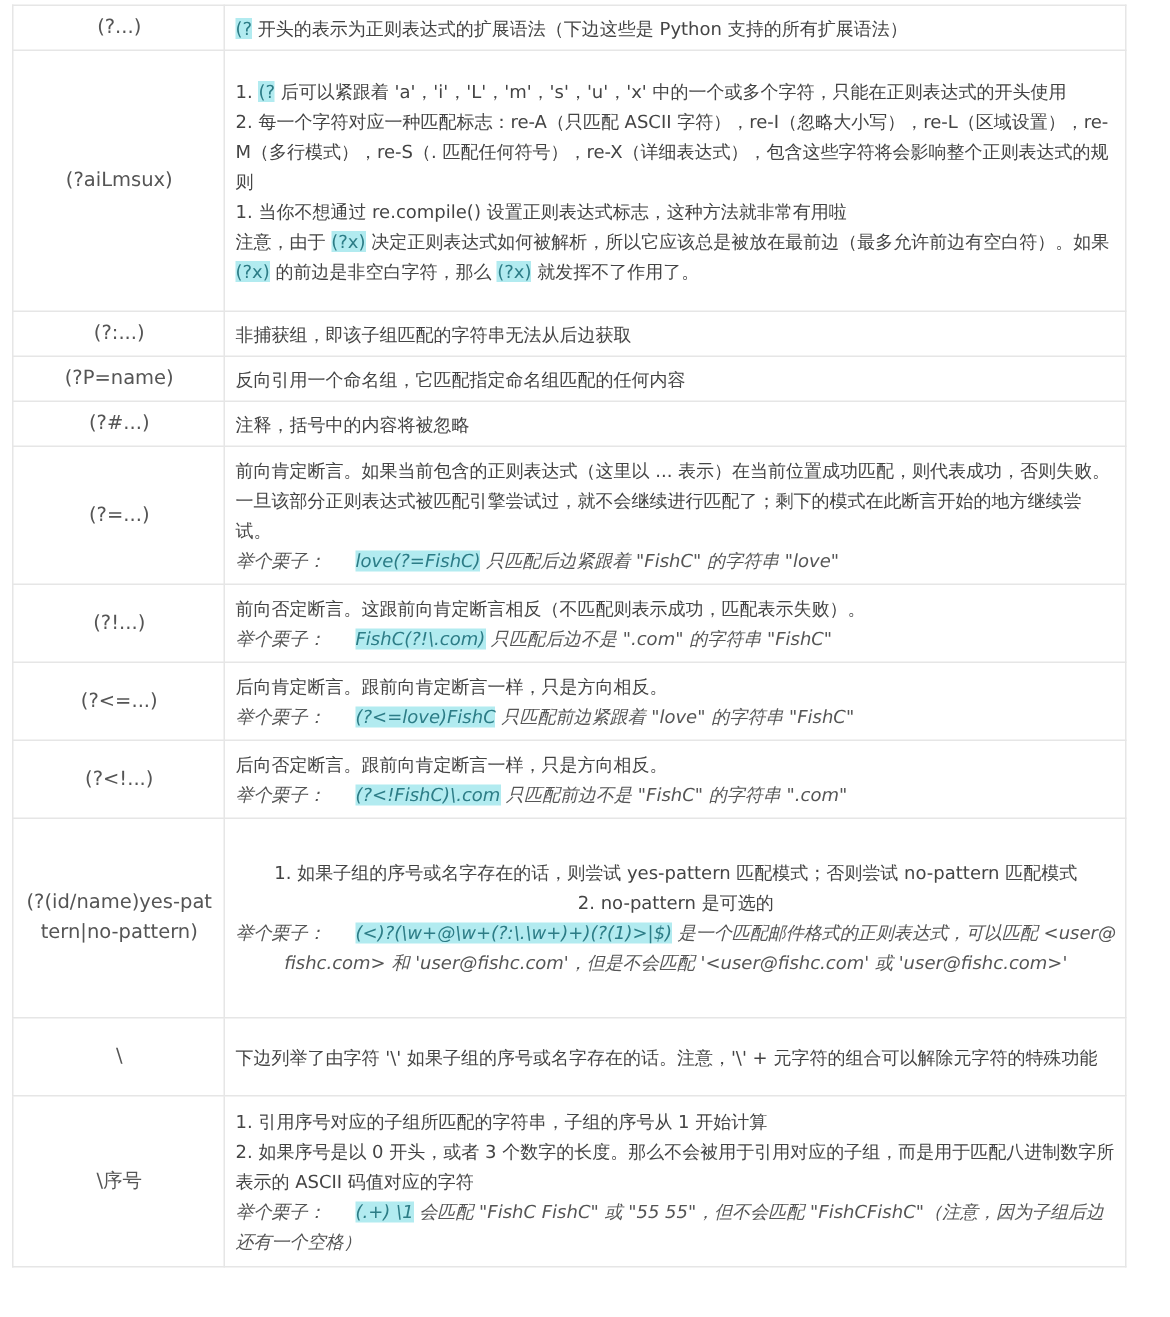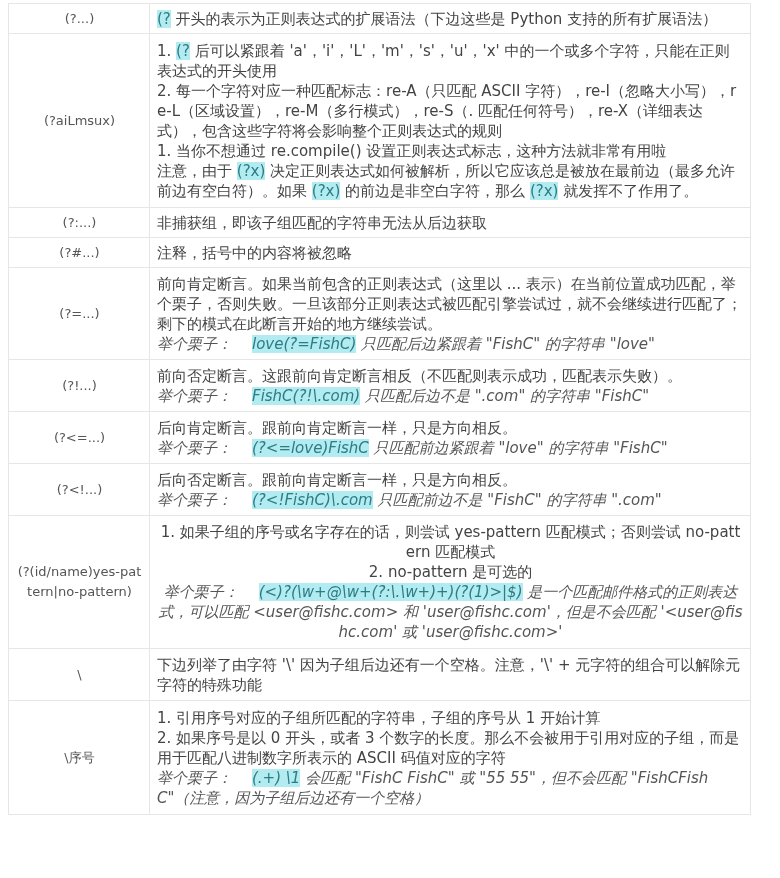--- a/index.html
+++ b/index.html
@@ -35,21 +35,21 @@
   }
   td.syntax {
     width: 127px;
     text-align: center;
     color: #555555;
     font-size: 13px;
     padding: 4px 4px;
   }
   td.desc {
     text-align: left;
-    font-size: 15px;
+    font-size: 12px;
     color: #444444;
   }
   .line { display: block; }
   .hl {
     background: #b2ebf0;
     color: #2c7c86;
   }
   .ex {
     font-style: italic;
     color: #555555;
@@ -92,32 +92,38 @@
     </tr>
 
     <tr class="row-3">
       <td class="syntax">(?:...)</td>
       <td class="desc">
         <span class="line">非捕获组，即该子组匹配的字符串无法从后边获取</span>
       </td>
     </tr>
 
 
+    <tr class="row-5">
+      <td class="syntax">(?P=name)</td>
+      <td class="desc">
+        <span class="line">反向引用一个命名组，它匹配指定命名组匹配的任何内容</span>
+      </td>
+    </tr>
 
     <tr class="row-6">
       <td class="syntax">(?#...)</td>
       <td class="desc">
         <span class="line">注释，括号中的内容将被忽略</span>
       </td>
     </tr>
 
     <tr class="row-7">
       <td class="syntax">(?=...)</td>
       <td class="desc">
-        <span class="line">前向肯定断言。如果当前包含的正则表达式（这里以 ... 表示）在当前位置成功匹配，举个栗子，否则失败。一旦该部分正则表达式被匹配引擎尝试过，就不会继续进行匹配了；剩下的模式在此断言开始的地方继续尝试。</span>
+        <span class="line">前向肯定断言。如果当前包含的正则表达式（这里以 ... 表示）在当前位置成功匹配，则代表成功，否则失败。一旦该部分正则表达式被匹配引擎尝试过，就不会继续进行匹配了；剩下的模式在此断言开始的地方继续尝试。</span>
         <span class="line ex"><span>举个栗子：</span><span class="hl">love(?=FishC)</span><span> 只匹配后边紧跟着 "FishC" 的字符串 "love"</span></span>
       </td>
     </tr>
 
     <tr class="row-8">
       <td class="syntax">(?!...)</td>
       <td class="desc">
         <span class="line">前向否定断言。这跟前向肯定断言相反（不匹配则表示成功，匹配表示失败）。</span>
         <span class="line ex"><span>举个栗子：</span><span class="hl">FishC(?!\.com)</span><span> 只匹配后边不是 ".com" 的字符串 "FishC"</span></span>
       </td>
@@ -144,21 +150,21 @@
       <td class="desc">
         <span class="line">1. 如果子组的序号或名字存在的话，则尝试 yes-pattern 匹配模式；否则尝试 no-pattern 匹配模式</span>
         <span class="line">2. no-pattern 是可选的</span>
         <span class="line ex"><span>举个栗子：</span><span class="hl">(&lt;)?(\w+@\w+(?:\.\w+)+)(?(1)&gt;|$)</span><span> 是一个匹配邮件格式的正则表达式，可以匹配 &lt;user@fishc.com&gt; 和 'user@fishc.com'，但是不会匹配 '&lt;user@fishc.com' 或 'user@fishc.com&gt;'</span></span>
       </td>
     </tr>
 
     <tr class="row-12">
       <td class="syntax">\</td>
       <td class="desc">
-        <span class="line">下边列举了由字符 '\' 因为子组后边还有一个空格。注意，'\' + 元字符的组合可以解除元字符的特殊功能</span>
+        <span class="line">下边列举了由字符 '\' 如果子组的序号或名字存在的话。注意，'\' + 元字符的组合可以解除元字符的特殊功能</span>
       </td>
     </tr>
 
     <tr class="row-13">
       <td class="syntax">\序号</td>
       <td class="desc">
         <span class="line">1. 引用序号对应的子组所匹配的字符串，子组的序号从 1 开始计算</span>
         <span class="line">2. 如果序号是以 0 开头，或者 3 个数字的长度。那么不会被用于引用对应的子组，而是用于匹配八进制数字所表示的 ASCII 码值对应的字符</span>
         <span class="line ex"><span>举个栗子：</span><span class="hl">(.+) \1</span><span> 会匹配 "FishC FishC" 或 "55 55"，但不会匹配 "FishCFishC"（注意，因为子组后边还有一个空格）</span></span>
       </td>

